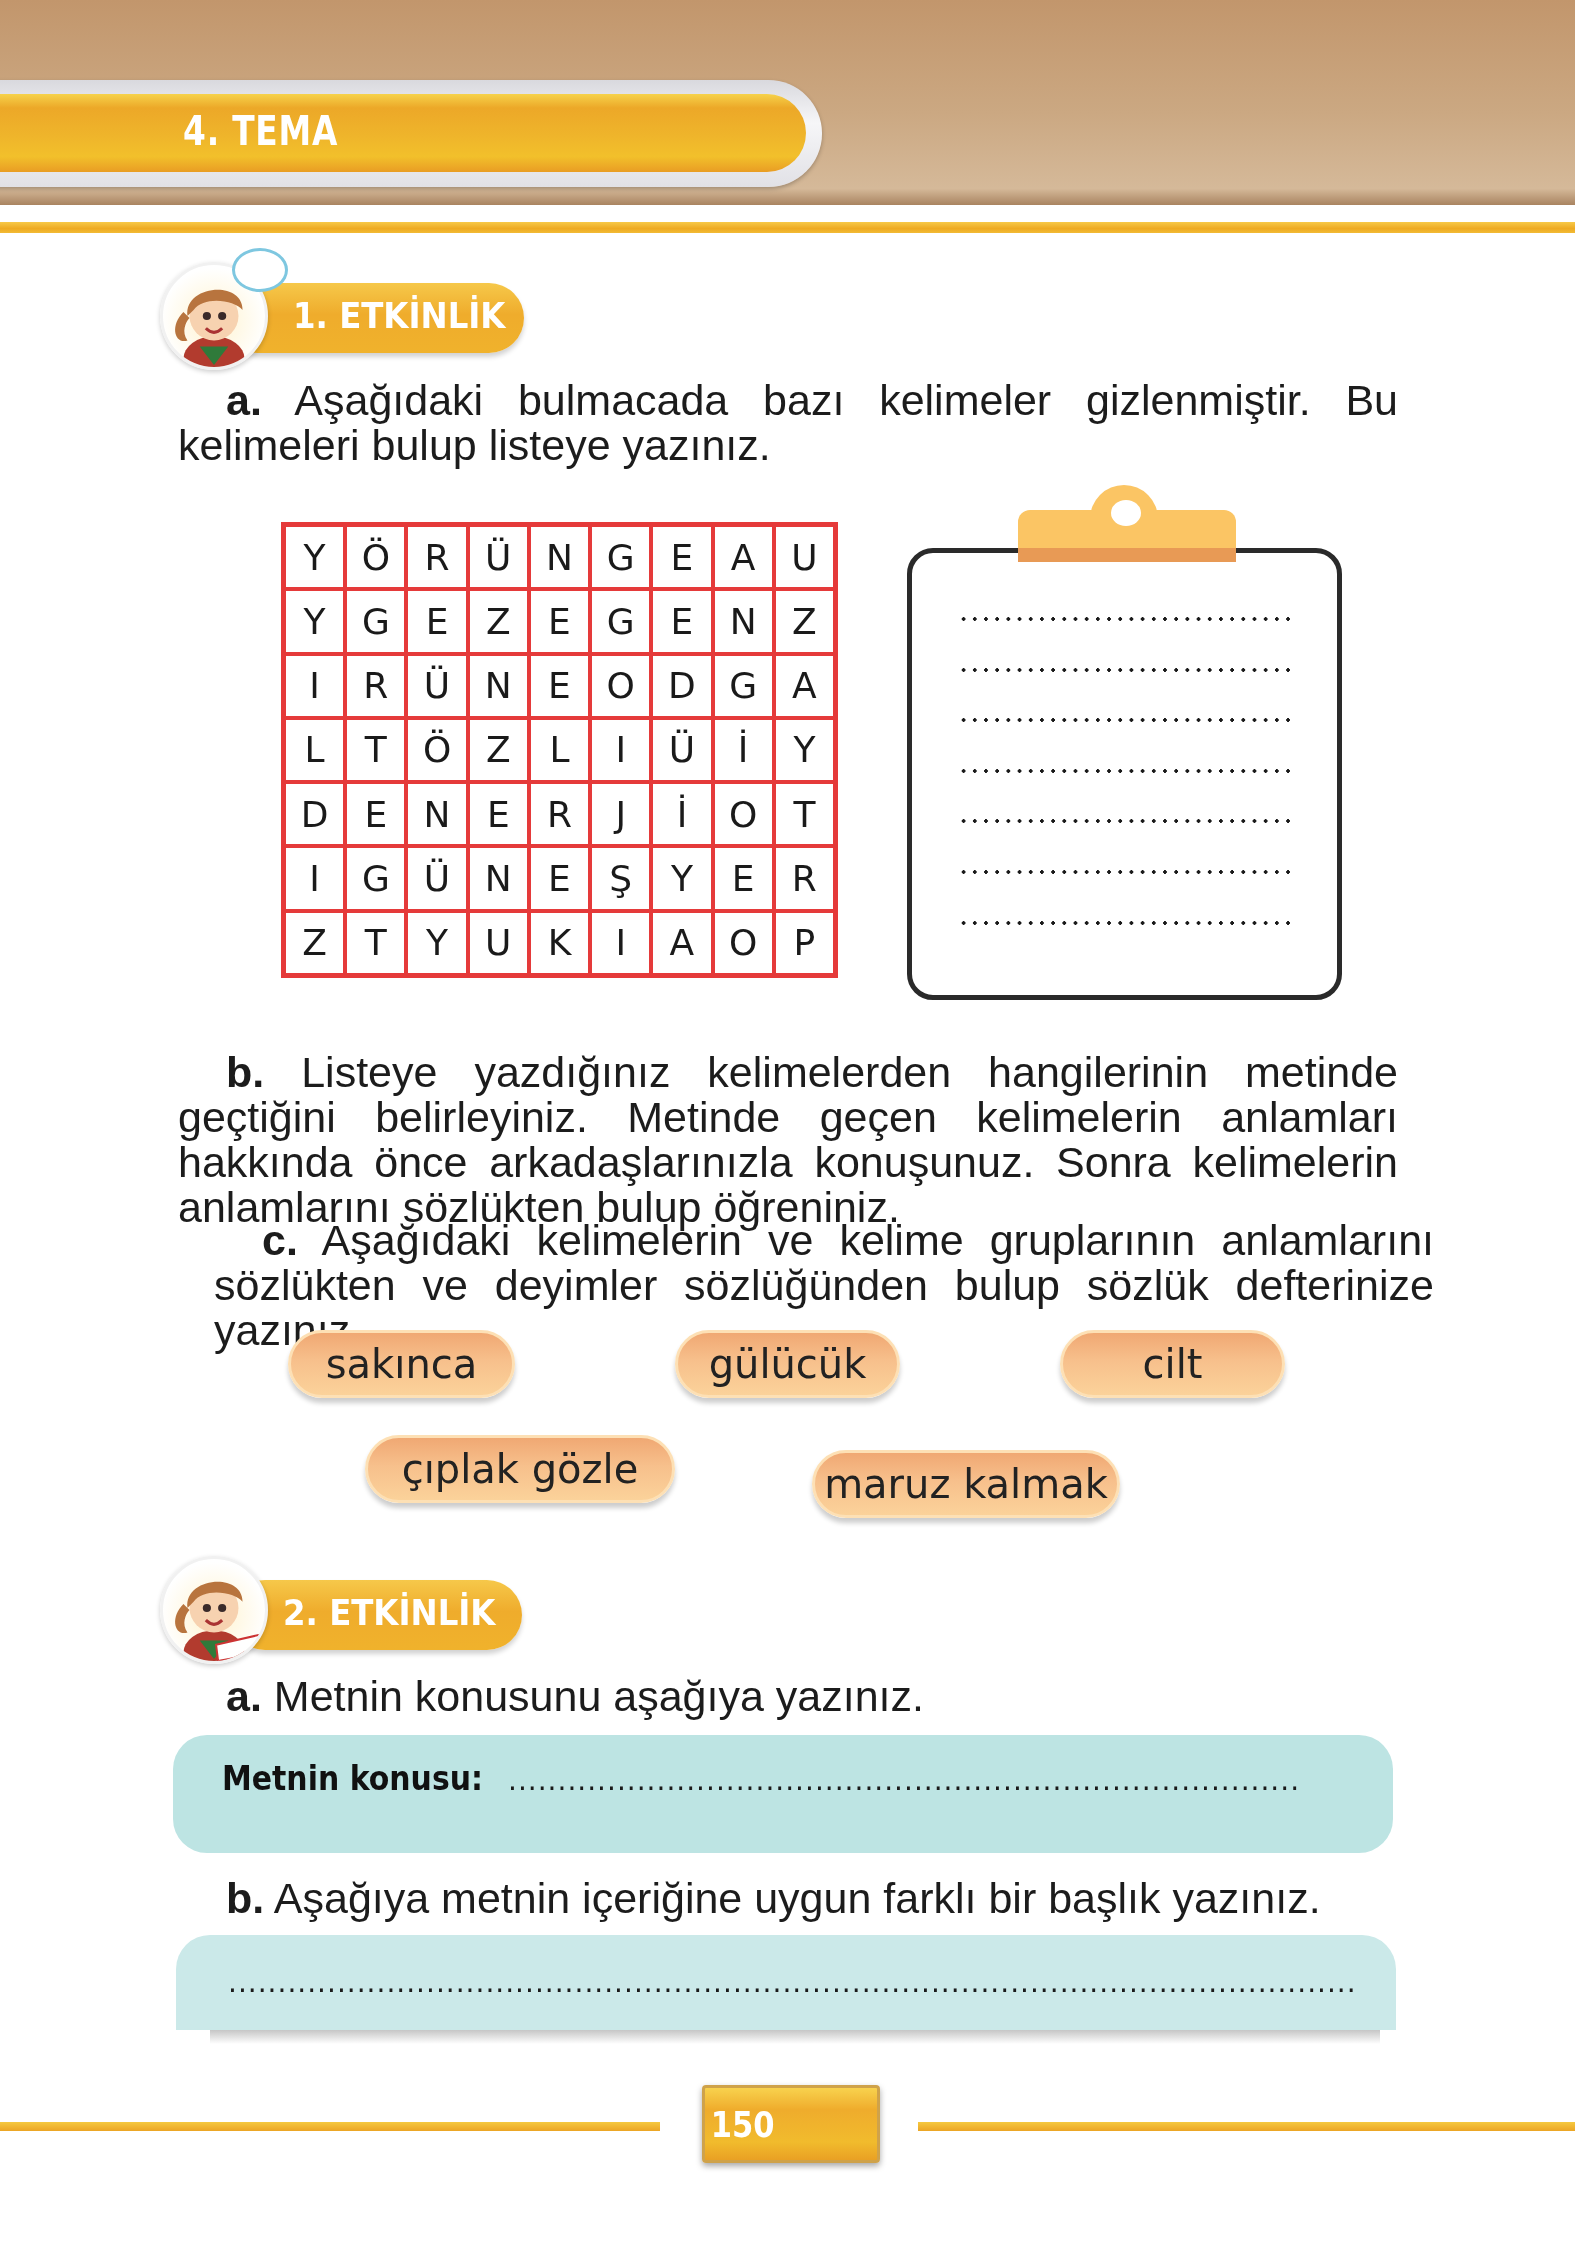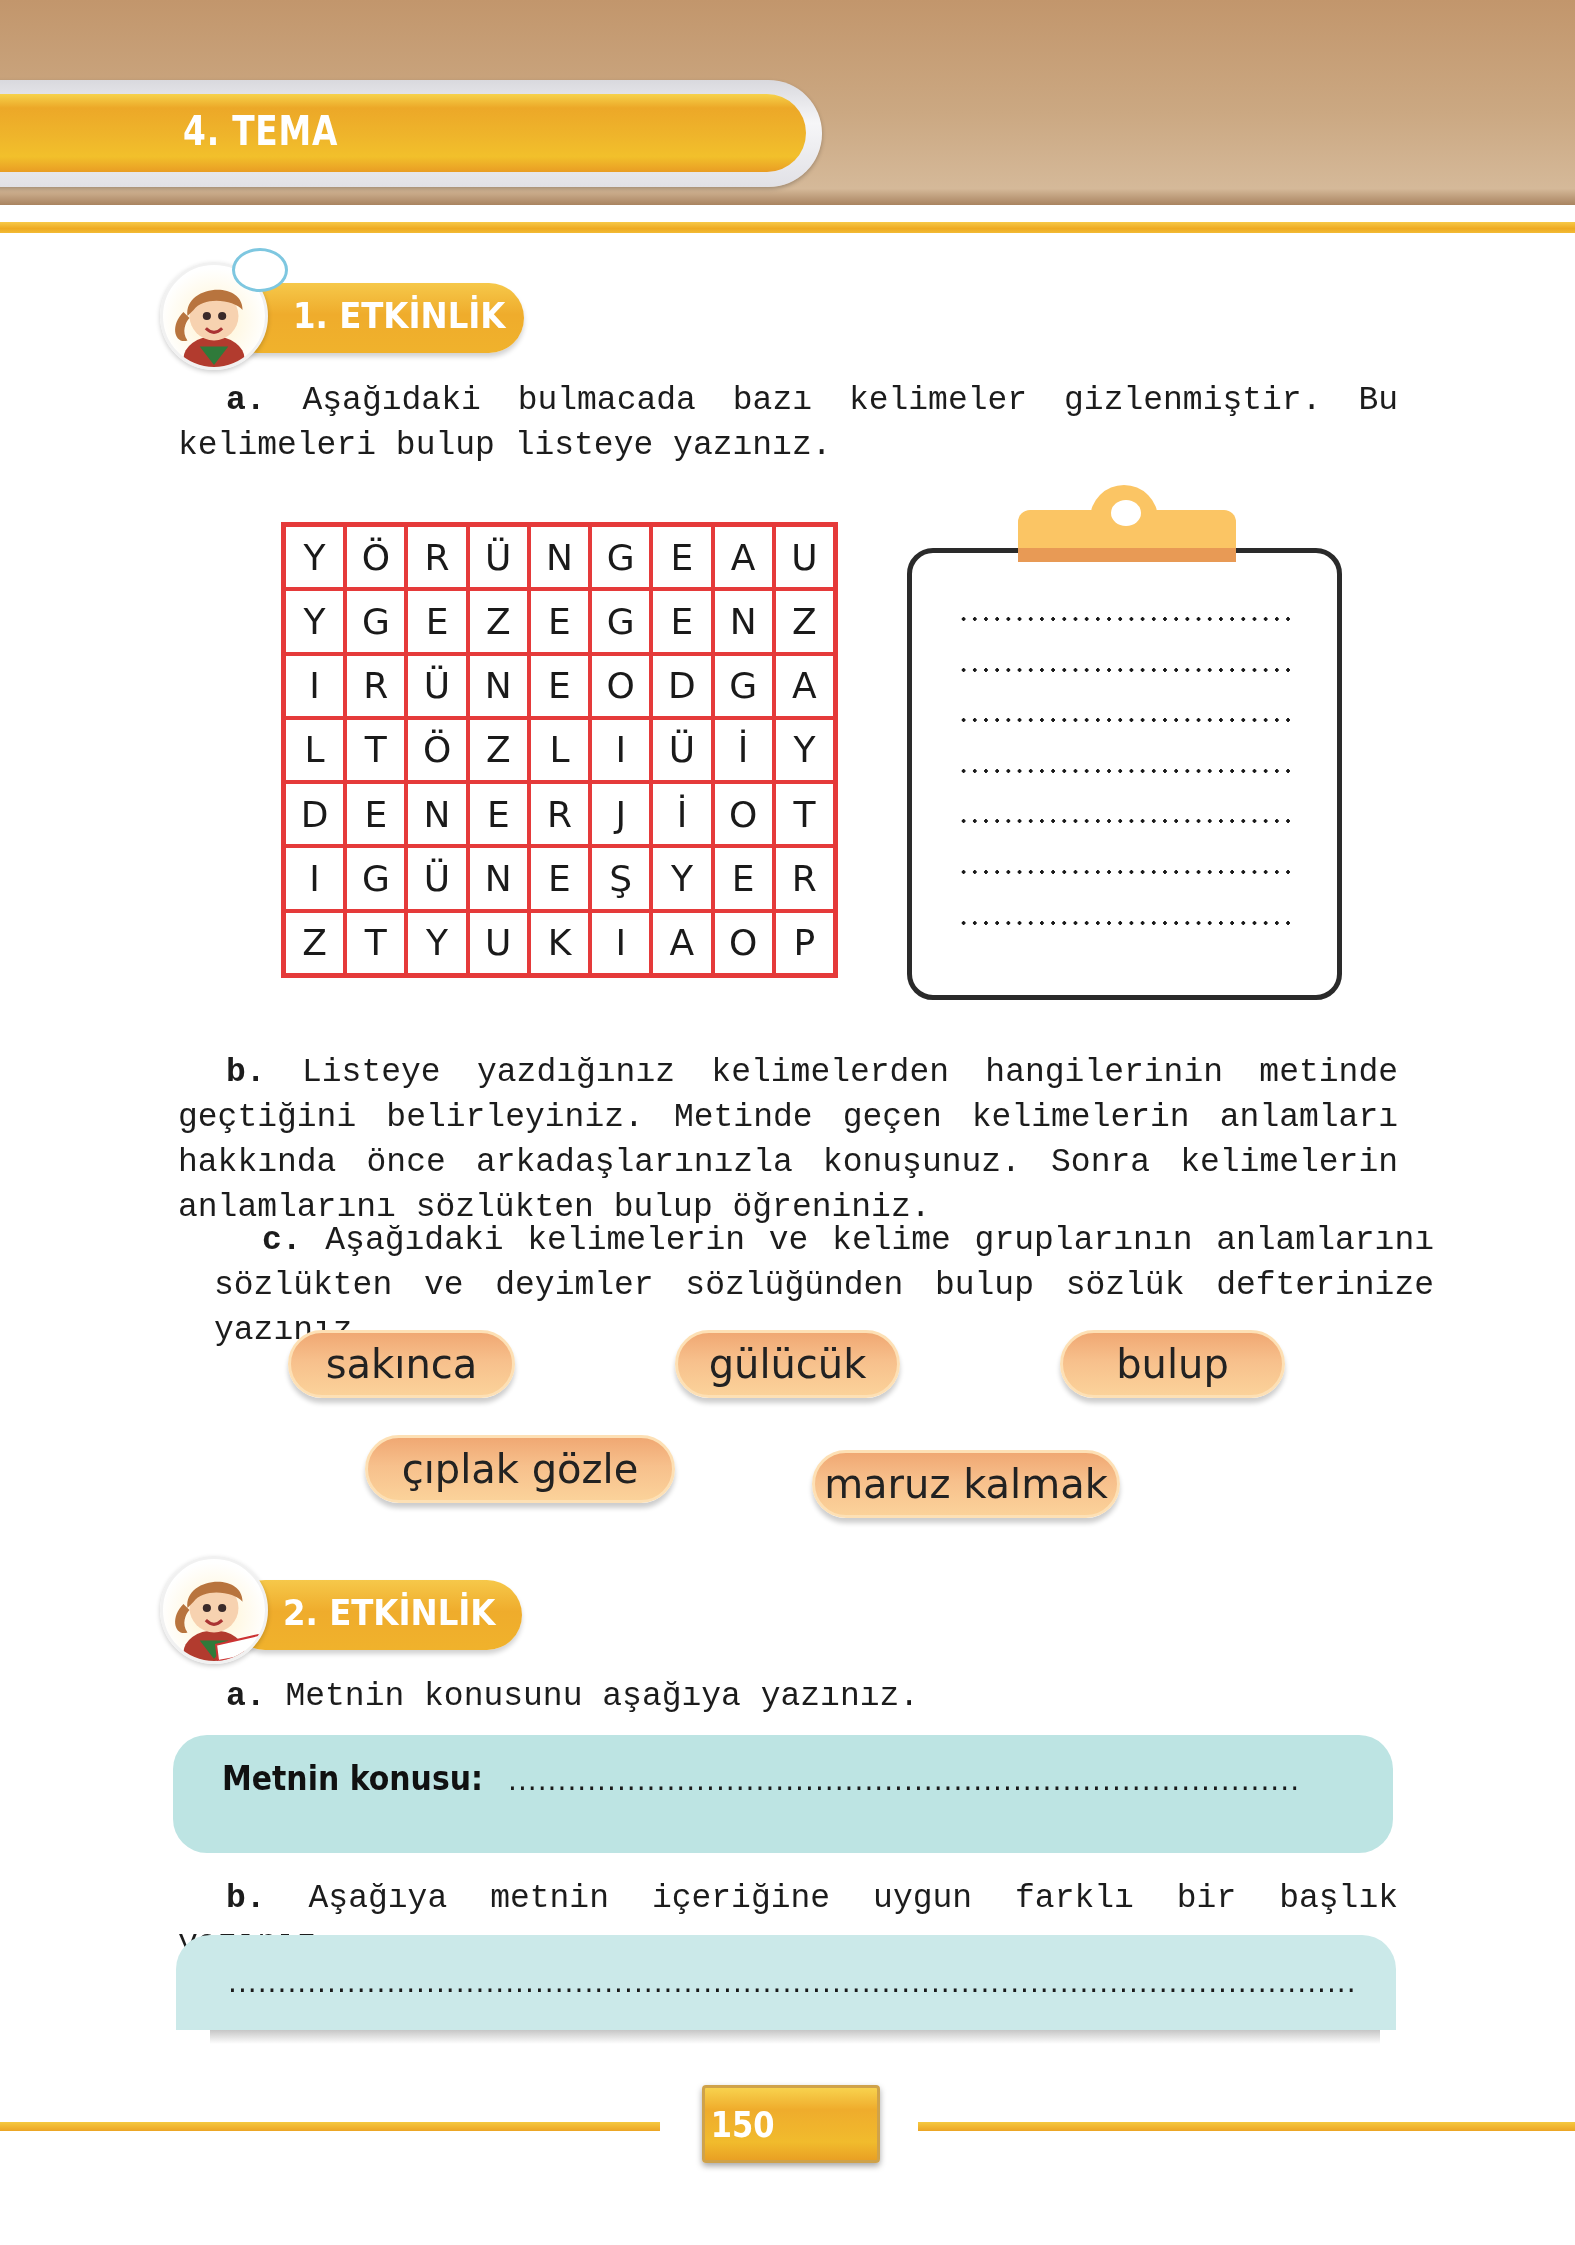--- a/index.html
+++ b/index.html
@@ -26,21 +26,21 @@
     box-shadow: 0 4px 5px rgba(0,0,0,0.18); }
   .etk-label { font-family: "DejaVu Sans", sans-serif; font-weight: bold; font-size: 36px; color: #ffffff;
     transform: scaleX(0.9); transform-origin: left; white-space: nowrap; }
   .mascot { width: 108px; height: 108px; border-radius: 50%;
     background: radial-gradient(circle at 50% 55%, #fff3cf 0%, #ffffff 70%);
     border: 3px solid #f1f1f1; box-shadow: 0 2px 5px rgba(0,0,0,0.2); overflow: hidden; }
   .mascot svg { width: 100%; height: 100%; display: block; }
   .bubble { width: 56px; height: 44px; border-radius: 50%; border: 3px solid #7ec7e0; background: #fff; }
 
   
-  .para { left: 178px; width: 1220px; font-family: Liberation Mono, monospace; font-size: 33px; line-height: 45px;
+  .para { left: 178px; width: 1220px; font-family: Liberation Sans, sans-serif; font-size: 43px; line-height: 45px;
     color: #1c1c1c; text-align: justify; }
   .para .indent { display: inline-block; width: 48px; }
   .para .mark { font-weight: bold; }
 
   
   .grid { left: 281px; top: 522px; width: 557px; height: 456px;
     display: grid; grid-template-columns: repeat(9, 1fr); grid-template-rows: repeat(7, 1fr);
     border: 3px solid #e53a3a; background: #ffffff; }
   .cell { border: 2px solid #e53a3a; display: flex; align-items: center; justify-content: center;
     font-family: "DejaVu Sans", sans-serif; font-size: 36px; color: #1a1a1a; font-weight: normal; }
@@ -202,21 +202,21 @@
   <span>Listeye yazdığınız kelimelerden hangilerinin metinde geçtiğini belirleyiniz. Metinde geçen kelimelerin anlamları hakkında önce arkadaşlarınızla konuşunuz. Sonra kelimelerin anlamlarını sözlükten bulup öğreniniz.</span>
 </div>
 
 <div class="abs para" style="top:1218px;margin-left:36px;">
   <span class="indent"></span><span class="mark">c.</span>
   <span>Aşağıdaki kelimelerin ve kelime gruplarının anlamlarını  sözlükten ve deyimler sözlüğünden bulup sözlük defterinize yazınız.</span>
 </div>
 
 <div class="abs word-pill" style="left:288px; top:1330px; width:227px;">sakınca</div>
 <div class="abs word-pill" style="left:675px; top:1330px; width:225px;">gülücük</div>
-<div class="abs word-pill" style="left:1060px; top:1330px; width:225px;">bulup</div>
+<div class="abs word-pill" style="left:1060px; top:1330px; width:225px;">cilt</div>
 <div class="abs word-pill" style="left:365px; top:1435px; width:310px;">çıplak gözle</div>
 <div class="abs word-pill" style="left:812px; top:1450px; width:308px;">maruz kalmak</div>
 
 <div class="abs etk-pill" style="left:230px; top:1580px; width:292px;"></div>
 <div class="abs etk-label" style="left:283px; top:1592px;">2. ETKİNLİK</div>
 <div class="abs mascot" style="left:160px; top:1556px;">
   <svg viewBox="0 0 100 100">
     <ellipse cx="50" cy="92" rx="30" ry="22" fill="#b23b2e"></ellipse>
     <path d="M36 80 L50 98 L64 80 Z" fill="#2f7a3a"></path>
     <circle cx="50" cy="48" r="24" fill="#f7d2b0"></circle>

